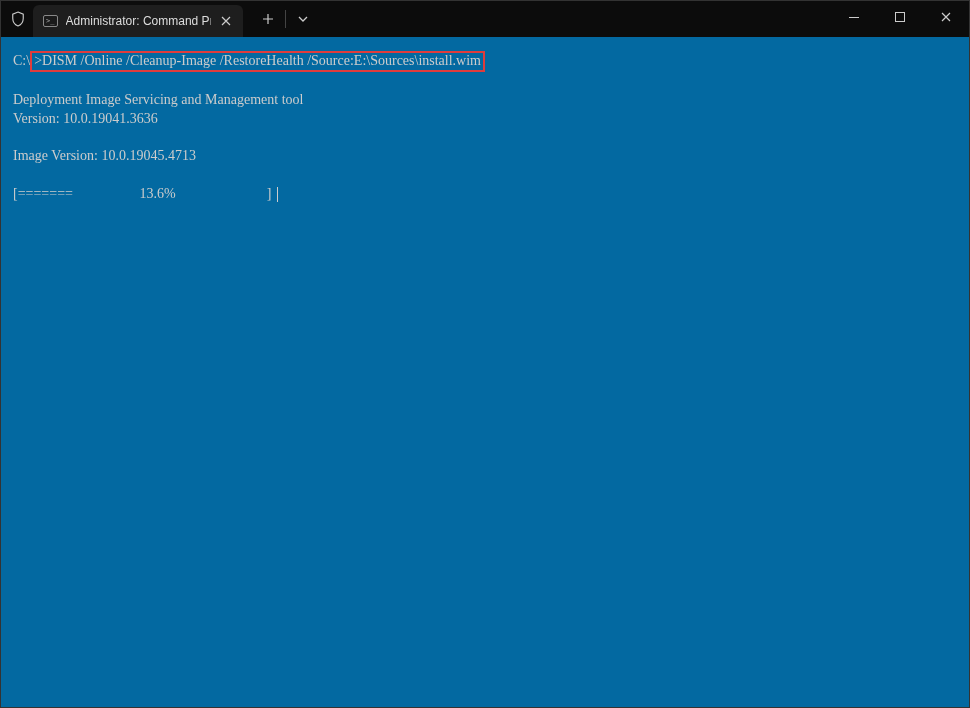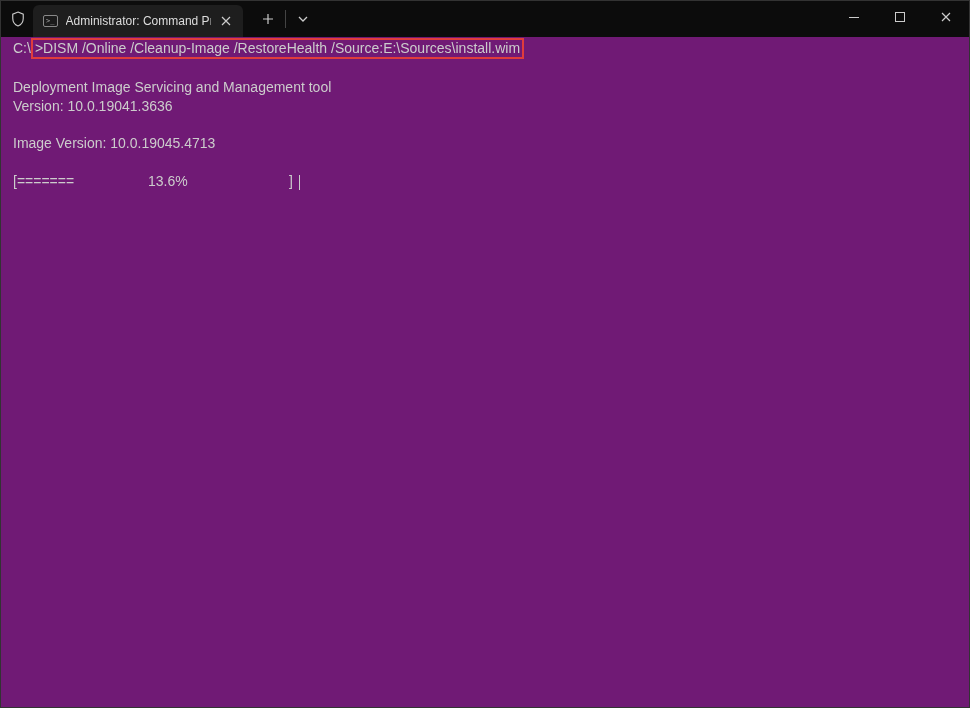--- a/index.html
+++ b/index.html
@@ -116,23 +116,23 @@
       width: 46px;
       height: 32px;
       display: flex;
       align-items: center;
       justify-content: center;
       color: #ccc;
       cursor: pointer;
     }
     .terminal-area {
       flex: 1;
-      background: #701a75;
-      padding: 1px 12px;
-      font-family: Liberation Sans, sans-serif;
+      background: #0369a1;
+      padding: 14px 12px;
+      font-family: Liberation Serif, serif;
       font-size: 14px;
       color: #cccccc;
       line-height: 1.35;
       white-space: pre;
       overflow: hidden;
     }
     .prompt-line {
       display: inline;
     }
     .highlight-box {

